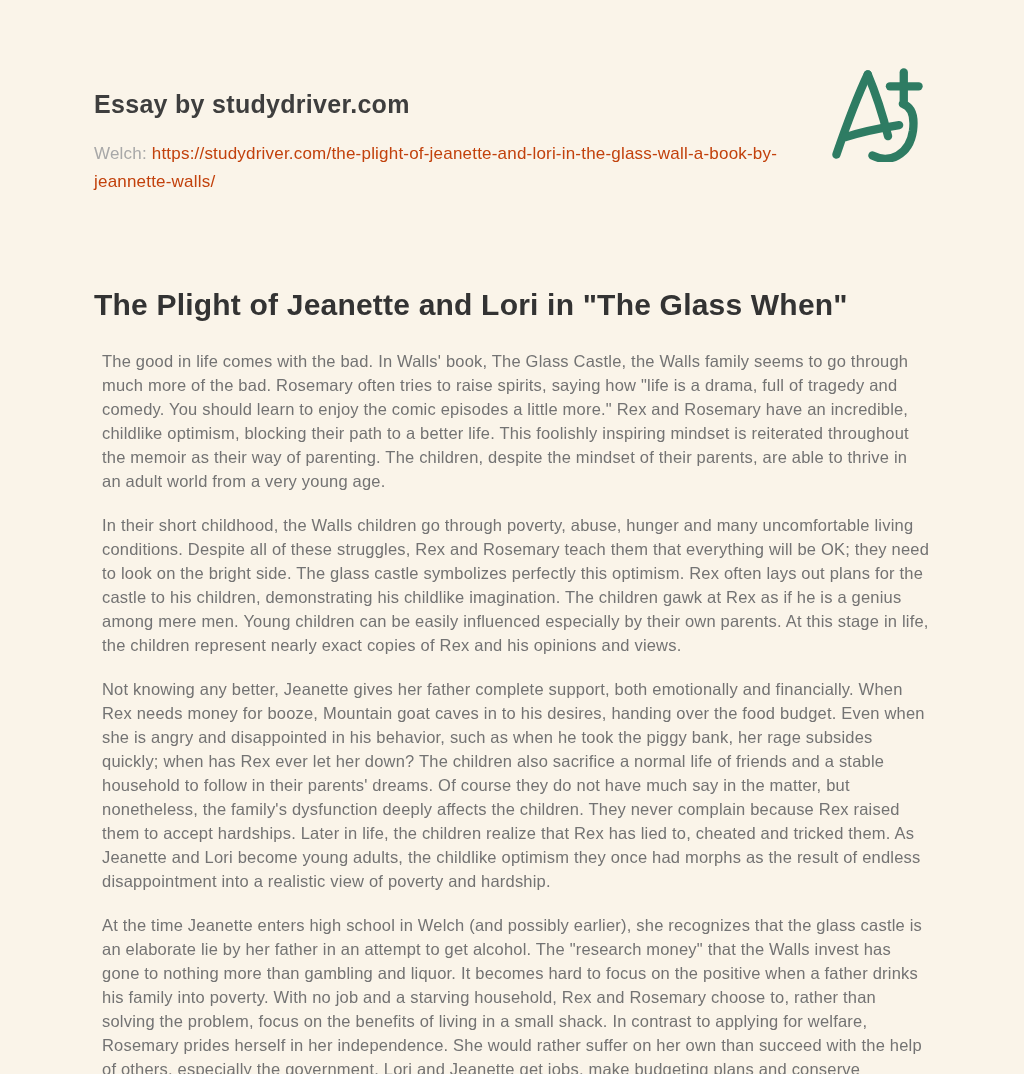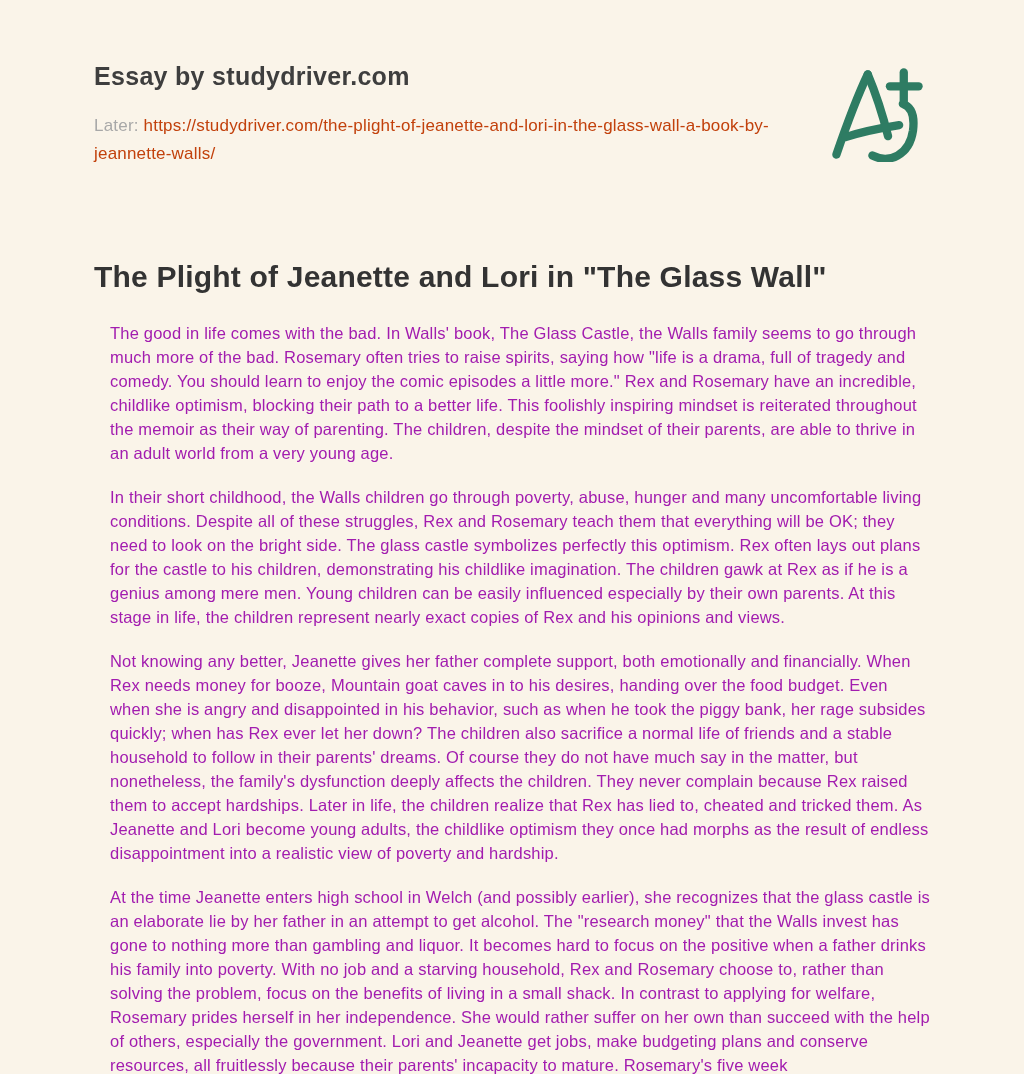--- a/index.html
+++ b/index.html
@@ -20,20 +20,21 @@
     padding-top: 62px;
   }
   .header {
     display: flex;
     justify-content: space-between;
     align-items: flex-start;
   }
   .header-text {
     flex: 1 1 auto;
     min-width: 0;
+    margin-top: 28px;
   }
   .byline {
     font-size: 25px;
     font-weight: 700;
     color: #3E3E3E;
     letter-spacing: 0.3px;
     line-height: 28px;
   }
   .source {
     margin: 22px 0 0 0;
@@ -69,37 +70,37 @@
     font-size: 30px;
     line-height: 37px;
     font-weight: 700;
     color: #333333;
     letter-spacing: 0.2px;
   }
   .essay-body {
     margin-top: 26px;
   }
   .essay-body p {
-    margin: 0 0 20px 16px;
+    margin: 0 0 20px 8px;
     font-size: 16.5px;
     line-height: 24px;
     letter-spacing: 0.2px;
-    color: #a21caf;
+    color: #737373;
   }
 </style>
 </head>
 <body>
 
 <div class="page">
 
   <header class="header">
     <div class="header-text">
       <div class="byline">Essay by studydriver.com</div>
       <p class="source">
-        <span class="source-label">Later:</span>
+        <span class="source-label">Welch:</span>
         <a class="source-link">https://studydriver.com/the-plight-of-jeanette-and-lori-in-the-glass-wall-a-book-by-jeannette-walls/</a>
       </p>
     </div>
 
     <div class="logo">
       <svg viewBox="0 0 110 104" fill="none" xmlns="http://www.w3.org/2000/svg">
         <g stroke="#2E7C63" stroke-width="9" stroke-linecap="round" fill="none">
 
           <path d="M11 96 C 22 64, 34 32, 45 9"></path>
 
@@ -111,21 +112,21 @@
 
           <path d="M84 7 L84 38"></path>
 
           <path d="M69 22 L100 22"></path>
         </g>
       </svg>
     </div>
   </header>
 
   <main>
-    <h1 class="title">The Plight of Jeanette and Lori in "The Glass Wall"</h1>
+    <h1 class="title">The Plight of Jeanette and Lori in "The Glass When"</h1>
     <div class="essay-body">
         <p>The good in life comes with the bad. In Walls' book, The Glass Castle, the Walls family seems to go through much more of the bad. Rosemary often tries to raise spirits, saying how "life is a drama, full of tragedy and comedy. You should learn to enjoy the comic episodes a little more." Rex and Rosemary have an incredible, childlike optimism, blocking their path to a better life. This foolishly inspiring mindset is reiterated throughout the memoir as their way of parenting. The children, despite the mindset of their parents, are able to thrive in an adult world from a very young age.</p>
         <p>In their short childhood, the Walls children go through poverty, abuse, hunger and many uncomfortable living conditions. Despite all of these struggles, Rex and Rosemary teach them that everything will be OK; they need to look on the bright side. The glass castle symbolizes perfectly this optimism. Rex often lays out plans for the castle to his children, demonstrating his childlike imagination. The children gawk at Rex as if he is a genius among mere men. Young children can be easily influenced especially by their own parents. At this stage in life, the children represent nearly exact copies of Rex and his opinions and views.</p>
         <p>Not knowing any better, Jeanette gives her father complete support, both emotionally and financially. When Rex needs money for booze, Mountain goat caves in to his desires, handing over the food budget. Even when she is angry and disappointed in his behavior, such as when he took the piggy bank, her rage subsides quickly; when has Rex ever let her down? The children also sacrifice a normal life of friends and a stable household to follow in their parents' dreams. Of course they do not have much say in the matter, but nonetheless, the family's dysfunction deeply affects the children. They never complain because Rex raised them to accept hardships. Later in life, the children realize that Rex has lied to, cheated and tricked them. As Jeanette and Lori become young adults, the childlike optimism they once had morphs as the result of endless disappointment into a realistic view of poverty and hardship.</p>
         <p>At the time Jeanette enters high school in Welch (and possibly earlier), she recognizes that the glass castle is an elaborate lie by her father in an attempt to get alcohol. The "research money" that the Walls invest has gone to nothing more than gambling and liquor. It becomes hard to focus on the positive when a father drinks his family into poverty. With no job and a starving household, Rex and Rosemary choose to, rather than solving the problem, focus on the benefits of living in a small shack. In contrast to applying for welfare, Rosemary prides herself in her independence. She would rather suffer on her own than succeed with the help of others, especially the government. Lori and Jeanette get jobs, make budgeting plans and conserve resources, all fruitlessly because their parents' incapacity to mature. Rosemary's five week</p>
       </div>
   </main>
 
 </div>
 

